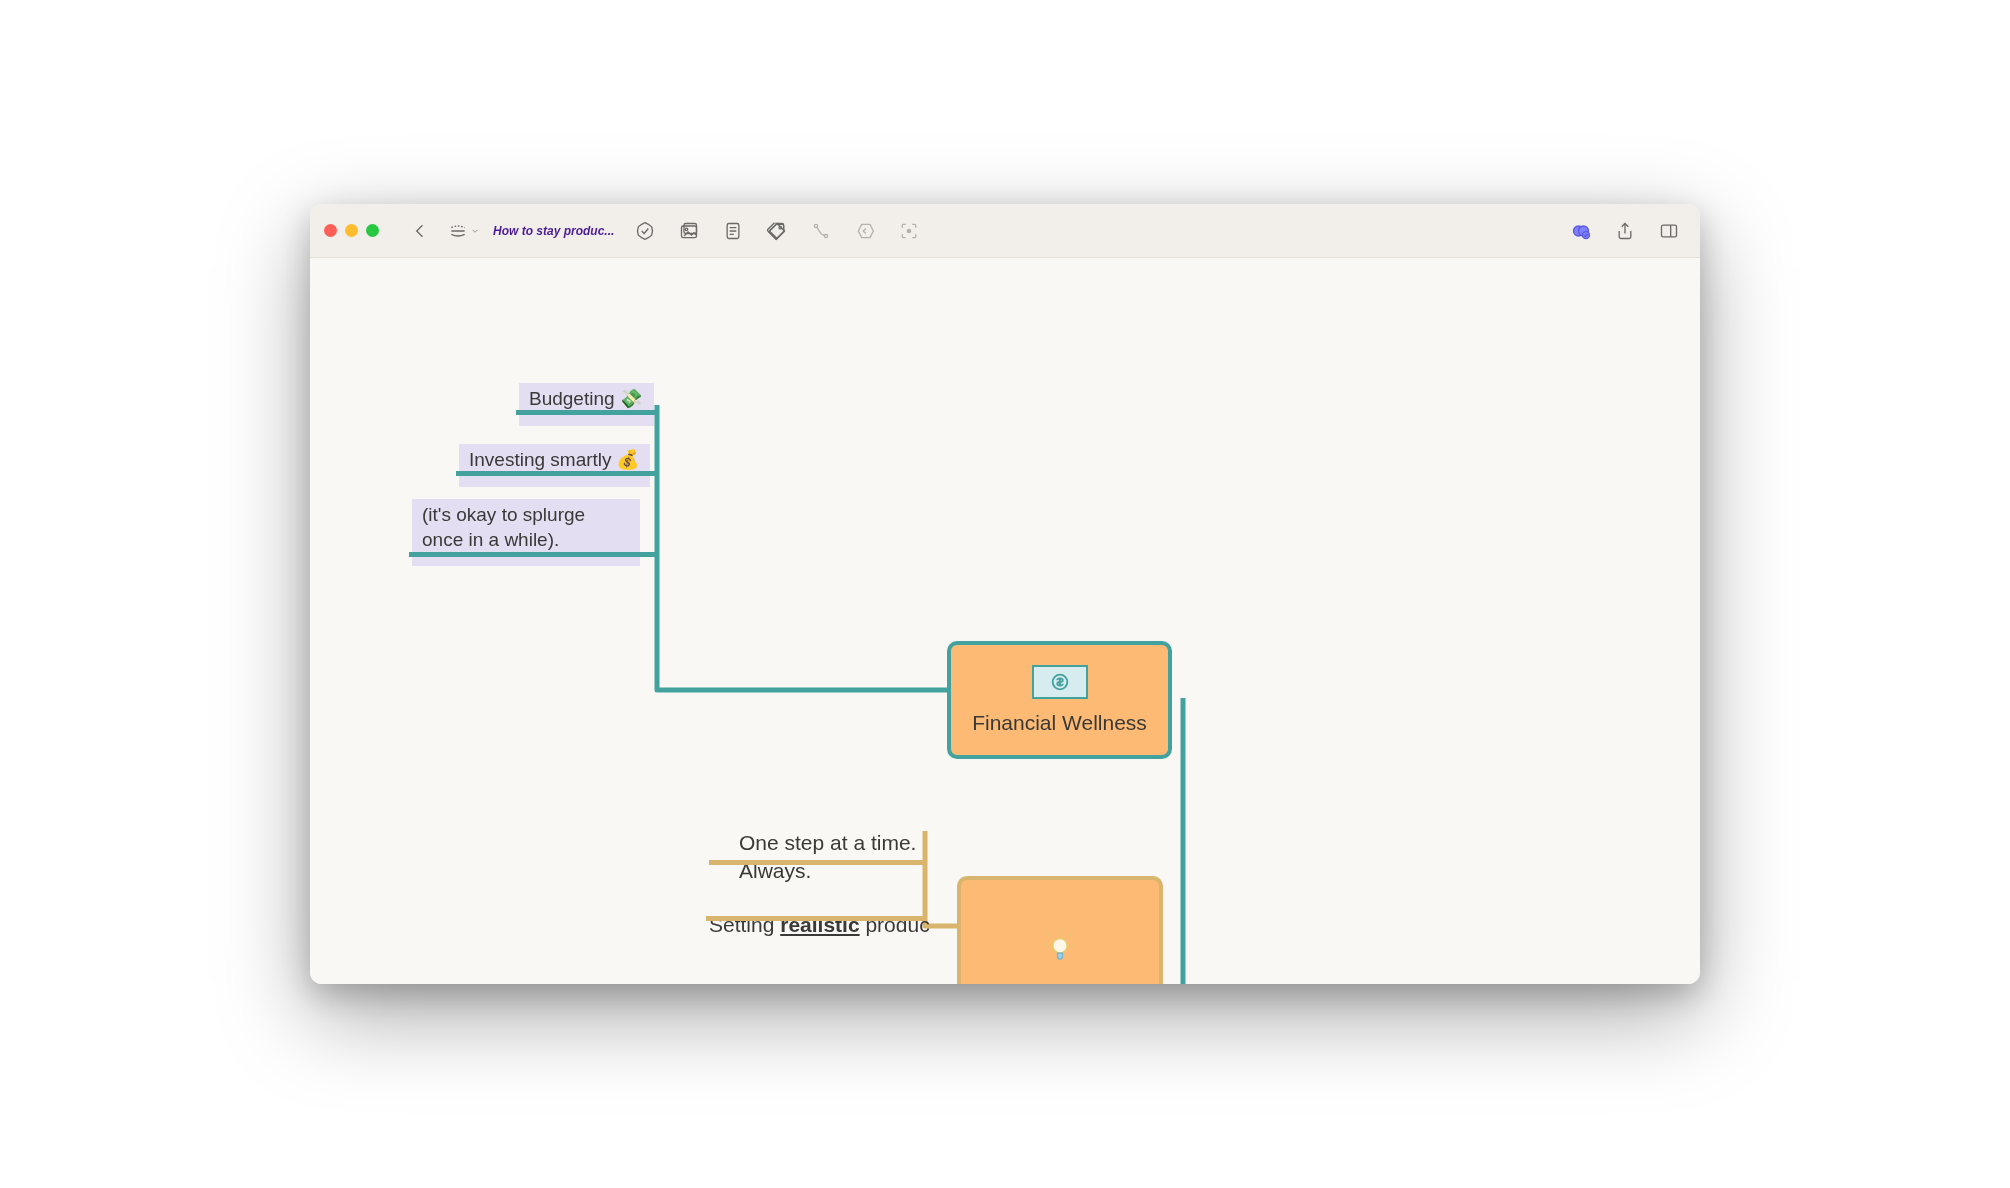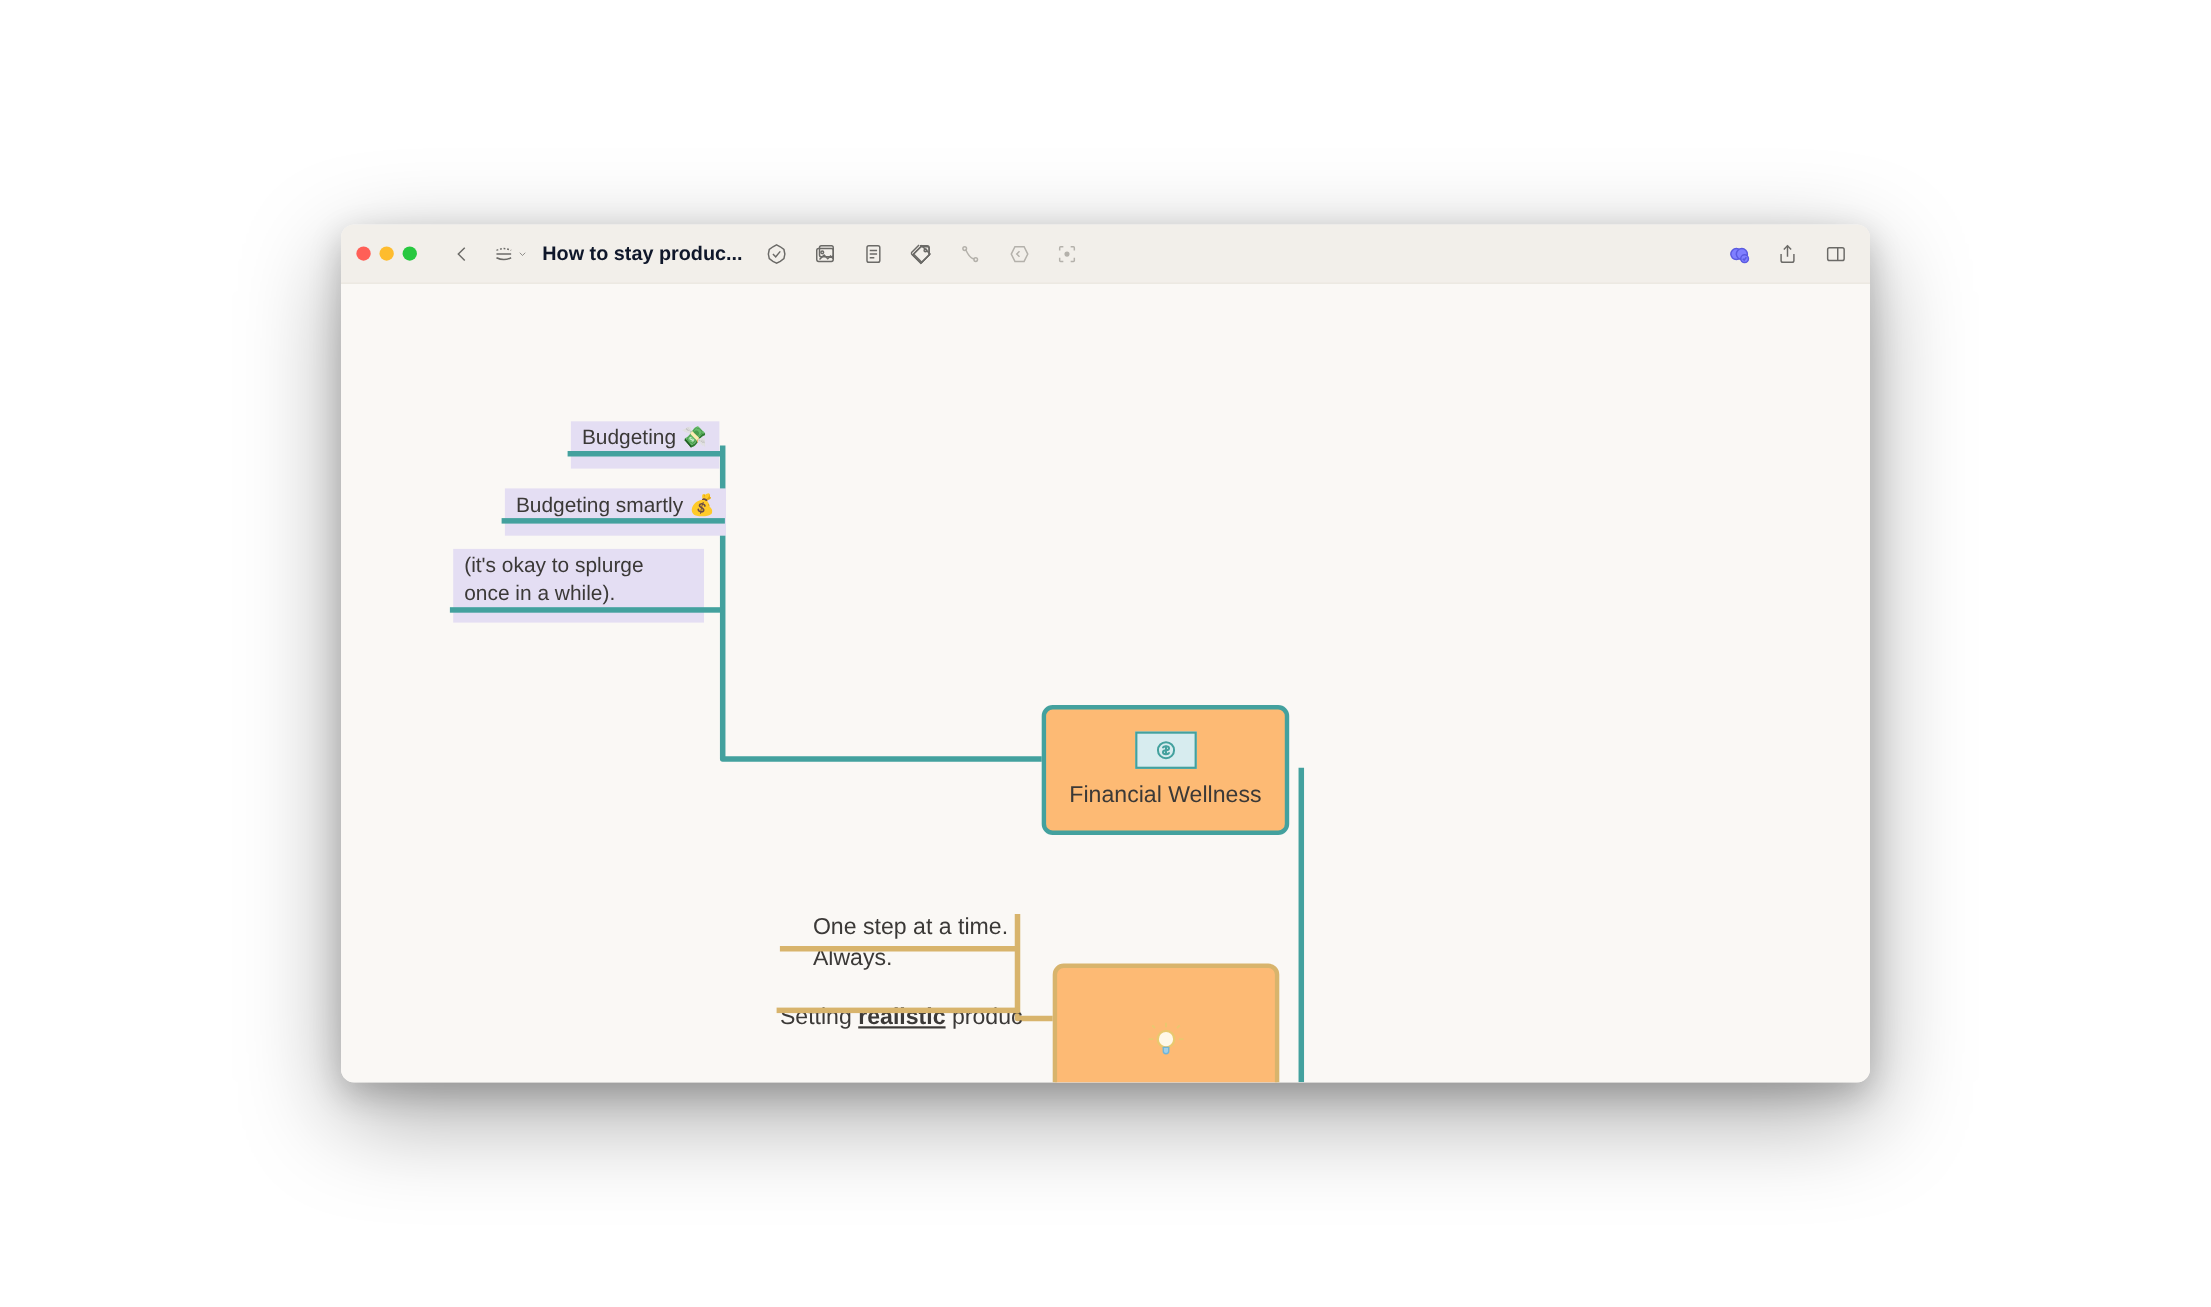--- a/index.html
+++ b/index.html
@@ -40,28 +40,29 @@
   .tb-btn {
     width: 34px; height: 34px;
     display: flex; align-items: center; justify-content: center;
     border-radius: 6px;
     color: #6b6a67;
     cursor: pointer;
   }
   .tb-btn svg { width: 20px; height: 20px; stroke: currentColor; fill: none; stroke-width: 1.6; }
   .tb-btn.dim { color: #b4b1ab; }
   .tb-title {
-    font-size: 18px;
+    font-size: 12px;
     font-weight: 600;
-    color: #0f172a;
+    color: #4c1d95;
     max-width: 210px;
     white-space: nowrap;
     overflow: hidden;
     text-overflow: ellipsis;
     margin: 0 4px 0 2px;
+    font-style: italic;
   }
   .view-icon { display:flex; align-items:center; gap:2px; }
   .tb-spacer { flex: 1; }
   .collab-icon svg circle { fill: #7f7fff; stroke:#5a5ae0; }
   .collab-icon { color:#5a5ae0; }
 
   
   .canvas {
     flex: 1;
     position: relative;
@@ -243,21 +244,21 @@
 
       <path d="M 647 668 L 615 668 L 615 573" stroke="#d8b46c" stroke-width="5" fill="none" stroke-linejoin="round"></path>
     </svg>
 
     <div class="node leaf" style="left:209px; top:125px;">
       <span>Budgeting 💸</span>
     </div>
     <div class="underline-teal" style="left:206px; top:152px; width:143px;"></div>
 
     <div class="node leaf" style="left:149px; top:186px;">
-      <span>Budgeting smartly 💰</span>
+      <span>Investing smartly 💰</span>
     </div>
     <div class="underline-teal" style="left:146px; top:213px; width:203px;"></div>
 
     <div class="node leaf" style="left:102px; top:241px; width:228px;">
       <span>(it's okay to splurge once in a while).</span>
     </div>
     <div class="underline-teal" style="left:99px; top:294px; width:250px;"></div>
 
     <div class="box-node" style="left:637px; top:383px; width:225px; height:118px;">
       <div class="money-icon">

